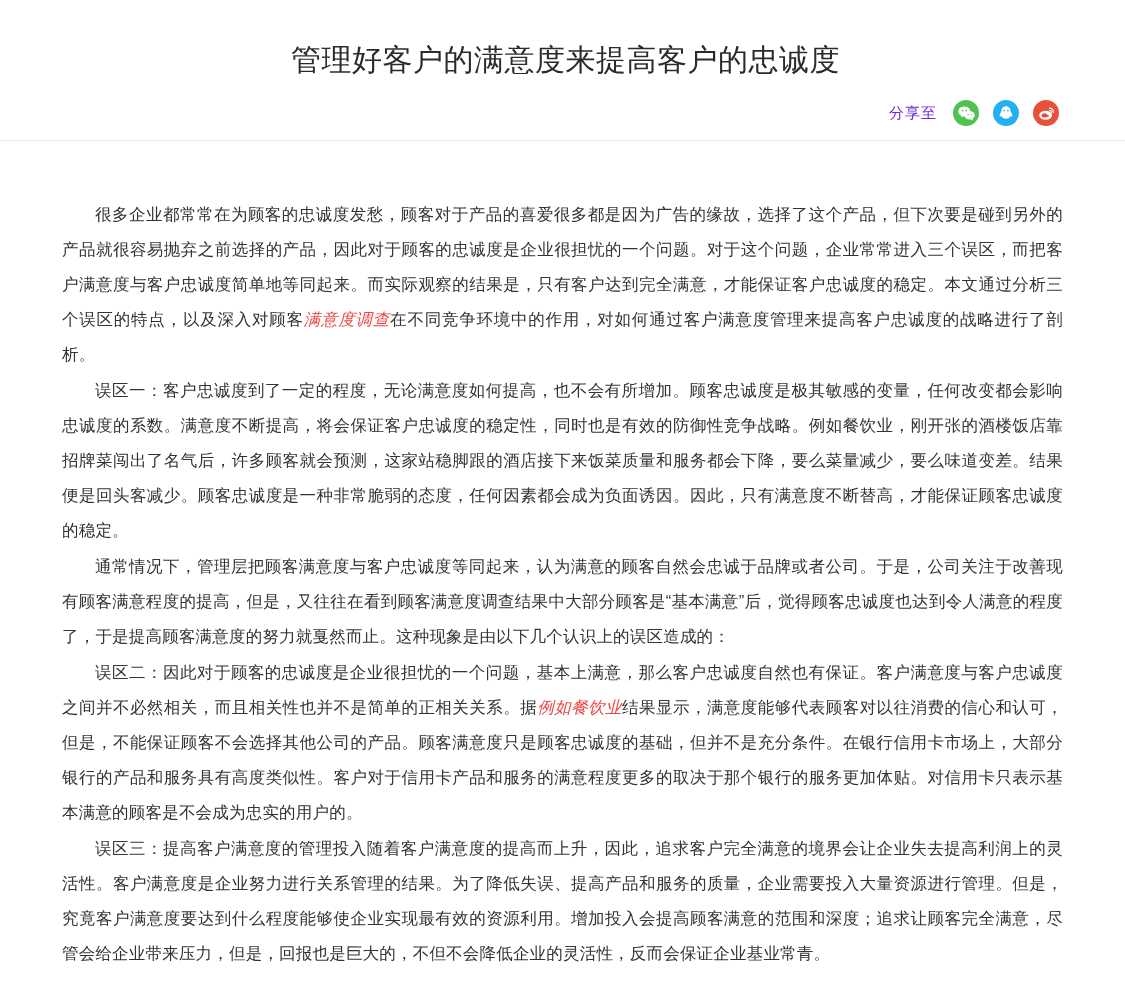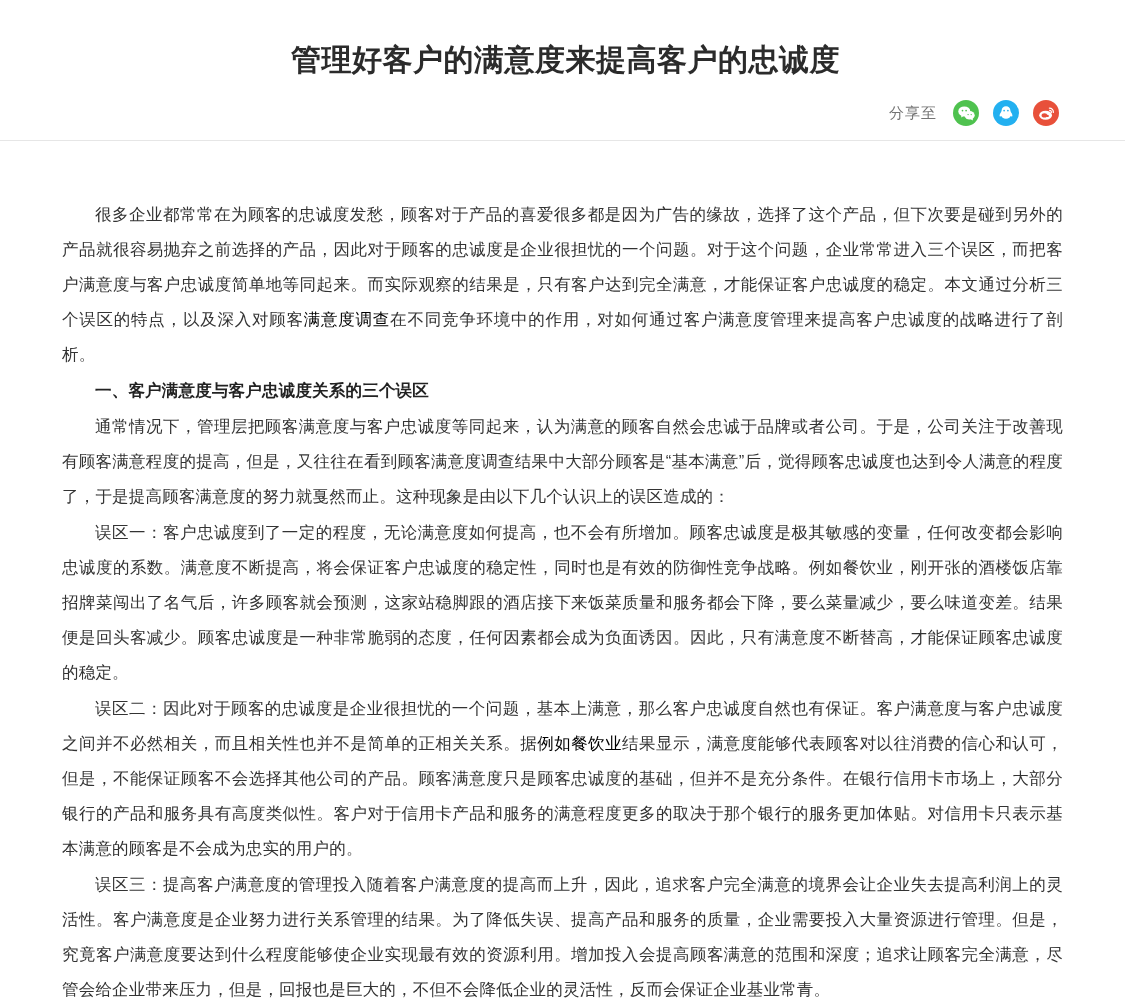--- a/index.html
+++ b/index.html
@@ -19,37 +19,37 @@
     overflow: hidden;
   }
   .header {
     padding-top: 38px;
     border-bottom: 1px solid #e6e6e6;
     background: #fff;
   }
   .article-title {
     text-align: center;
     font-size: 30px;
-    font-weight: bold;
+    font-weight: normal;
     color: #2b2b2b;
     margin: 0;
     line-height: 44px;
     letter-spacing: 0.5px;
     padding-left: 6px;
   }
   .share-row {
     display: flex;
     align-items: center;
     justify-content: flex-end;
     padding: 18px 66px 14px 0;
     gap: 14px;
   }
   .share-label {
     font-size: 15px;
-    color: #737373;
+    color: #6d28d9;
     margin-right: 2px;
     letter-spacing: 1px;
   }
   .share-icon {
     width: 26px;
     height: 26px;
     border-radius: 50%;
     display: inline-flex;
     align-items: center;
     justify-content: center;
@@ -76,22 +76,23 @@
   p.subhead {
     margin: 0 0 1px 0;
     font-size: 16.5px;
     line-height: 35px;
     color: #222;
     font-weight: bold;
     text-indent: 2em;
     letter-spacing: 0.2px;
   }
   a.inline-link {
-    color: #000000;
+    color: #ef4444;
     text-decoration: none;
+    font-style: italic;
   }
 </style>
 </head>
 <body>
 
 <div class="page">
 
   <div class="header">
     <h1 class="article-title">管理好客户的满意度来提高客户的忠诚度</h1>
 
@@ -128,24 +129,23 @@
           <path d="M11.6 4.3c1.1 0 2 .9 1.8 2" stroke="#ffffff" stroke-width="1.2" fill="none" stroke-linecap="round"></path>
         </svg>
       </span>
     </div>
   </div>
 
   <div class="content">
 
     <p class="para"><span>很多企业都常常在为顾客的忠诚度发愁，顾客对于产品的喜爱很多都是因为广告的缘故，选择了这个产品，但下次要是碰到另外的产品就很容易抛弃之前选择的产品，因此对于顾客的忠诚度是企业很担忧的一个问题。对于这个问题，企业常常进入三个误区，而把客户满意度与客户忠诚度简单地等同起来。而实际观察的结果是，只有客户达到完全满意，才能保证客户忠诚度的稳定。本文通过分析三个误区的特点，以及深入对顾客</span><a class="inline-link" href="#">满意度调查</a><span>在不同竞争环境中的作用，对如何通过客户满意度管理来提高客户忠诚度的战略进行了剖析。</span></p>
 
-    <p class="subhead">一、客户满意度与客户忠诚度关系的三个误区</p>
+
+    <p class="para">误区一：客户忠诚度到了一定的程度，无论满意度如何提高，也不会有所增加。顾客忠诚度是极其敏感的变量，任何改变都会影响忠诚度的系数。满意度不断提高，将会保证客户忠诚度的稳定性，同时也是有效的防御性竞争战略。例如餐饮业，刚开张的酒楼饭店靠招牌菜闯出了名气后，许多顾客就会预测，这家站稳脚跟的酒店接下来饭菜质量和服务都会下降，要么菜量减少，要么味道变差。结果便是回头客减少。顾客忠诚度是一种非常脆弱的态度，任何因素都会成为负面诱因。因此，只有满意度不断替高，才能保证顾客忠诚度的稳定。</p>
 
     <p class="para">通常情况下，管理层把顾客满意度与客户忠诚度等同起来，认为满意的顾客自然会忠诚于品牌或者公司。于是，公司关注于改善现有顾客满意程度的提高，但是，又往往在看到顾客满意度调查结果中大部分顾客是“基本满意”后，觉得顾客忠诚度也达到令人满意的程度了，于是提高顾客满意度的努力就戛然而止。这种现象是由以下几个认识上的误区造成的：</p>
-
-    <p class="para">误区一：客户忠诚度到了一定的程度，无论满意度如何提高，也不会有所增加。顾客忠诚度是极其敏感的变量，任何改变都会影响忠诚度的系数。满意度不断提高，将会保证客户忠诚度的稳定性，同时也是有效的防御性竞争战略。例如餐饮业，刚开张的酒楼饭店靠招牌菜闯出了名气后，许多顾客就会预测，这家站稳脚跟的酒店接下来饭菜质量和服务都会下降，要么菜量减少，要么味道变差。结果便是回头客减少。顾客忠诚度是一种非常脆弱的态度，任何因素都会成为负面诱因。因此，只有满意度不断替高，才能保证顾客忠诚度的稳定。</p>
 
     <p class="para"><span>误区二：因此对于顾客的忠诚度是企业很担忧的一个问题，基本上满意，那么客户忠诚度自然也有保证。客户满意度与客户忠诚度之间并不必然相关，而且相关性也并不是简单的正相关关系。据</span><a class="inline-link" href="#">例如餐饮业</a><span>结果显示，满意度能够代表顾客对以往消费的信心和认可，但是，不能保证顾客不会选择其他公司的产品。顾客满意度只是顾客忠诚度的基础，但并不是充分条件。在银行信用卡市场上，大部分银行的产品和服务具有高度类似性。客户对于信用卡产品和服务的满意程度更多的取决于那个银行的服务更加体贴。对信用卡只表示基本满意的顾客是不会成为忠实的用户的。</span></p>
 
     <p class="para">误区三：提高客户满意度的管理投入随着客户满意度的提高而上升，因此，追求客户完全满意的境界会让企业失去提高利润上的灵活性。客户满意度是企业努力进行关系管理的结果。为了降低失误、提高产品和服务的质量，企业需要投入大量资源进行管理。但是，究竟客户满意度要达到什么程度能够使企业实现最有效的资源利用。增加投入会提高顾客满意的范围和深度；追求让顾客完全满意，尽管会给企业带来压力，但是，回报也是巨大的，不但不会降低企业的灵活性，反而会保证企业基业常青。</p>
 
   </div>
 </div>
 
 </body></html>

